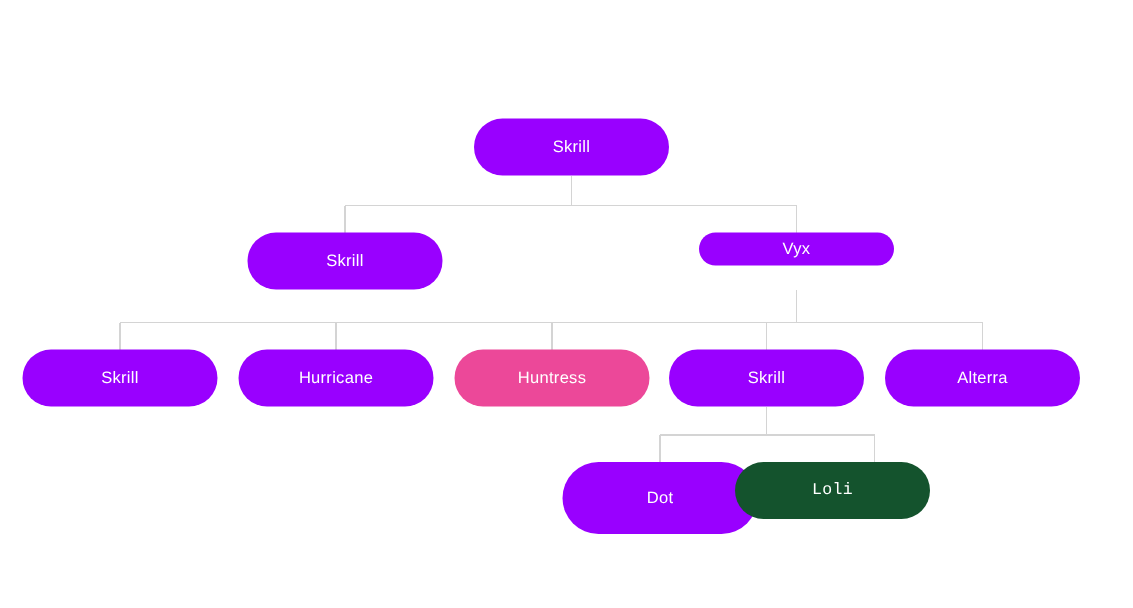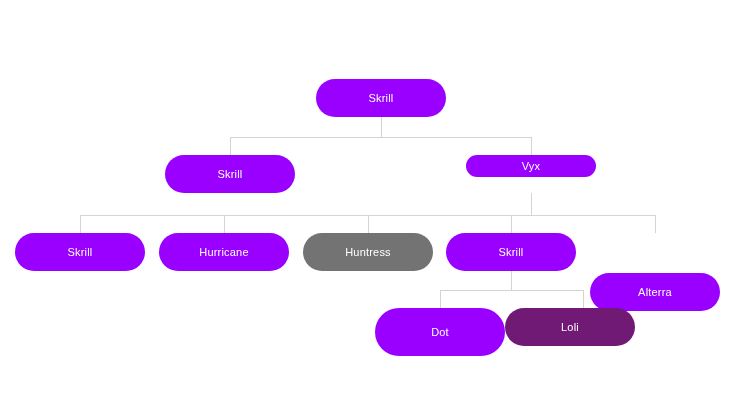--- a/index.html
+++ b/index.html
@@ -77,29 +77,29 @@
       </div>
       <div class="tree-node" style="left: 466px; top: 155px; width: 130px; height: 22px; background: rgb(153, 0, 255); color: rgb(255, 255, 255);">
         <span class="node-label">Vyx</span>
       </div>
       <div class="tree-node" style="left: 15px; top: 233px; width: 130px; height: 38px; background: rgb(153, 0, 255); color: rgb(255, 255, 255); text-align: right;">
         <span class="node-label">Skrill</span>
       </div>
       <div class="tree-node" style="left: 159px; top: 233px; width: 130px; height: 38px; background: rgb(153, 0, 255); color: rgb(255, 255, 255);">
         <span class="node-label">Hurricane</span>
       </div>
-      <div class="tree-node" style="left: 303px; top: 233px; width: 130px; height: 38px; background: #737373; color: rgb(255, 255, 255);">
+      <div class="tree-node" style="left: 303px; top: 233px; width: 130px; height: 38px; background: #ec4899; color: rgb(255, 255, 255);">
         <span class="node-label">Huntress</span>
       </div>
       <div class="tree-node" style="left: 446px; top: 233px; width: 130px; height: 38px; background: rgb(153, 0, 255); color: rgb(255, 255, 255);">
         <span class="node-label">Skrill</span>
       </div>
-      <div class="tree-node" style="left: 590px; top: 233px; width: 130px; height: 38px; background: rgb(153, 0, 255); color: rgb(255, 255, 255); margin-top: 40px;">
+      <div class="tree-node" style="left: 590px; top: 233px; width: 130px; height: 38px; background: rgb(153, 0, 255); color: rgb(255, 255, 255);">
         <span class="node-label">Alterra</span>
       </div>
       <div class="tree-node" style="left: 375px; top: 308px; width: 130px; height: 48px; background: rgb(153, 0, 255); color: rgb(255, 255, 255);">
         <span class="node-label">Dot</span>
       </div>
-      <div class="tree-node" style="left: 505px; top: 308px; width: 130px; height: 38px; background: #701a75; color: rgb(255, 255, 255);">
+      <div class="tree-node" style="left: 490px; top: 308px; width: 130px; height: 38px; background: #14532d; color: rgb(255, 255, 255); font-family: Liberation Mono, monospace;">
         <span class="node-label">Loli</span>
       </div>
     </div>
 </div>
 
 </body></html>

